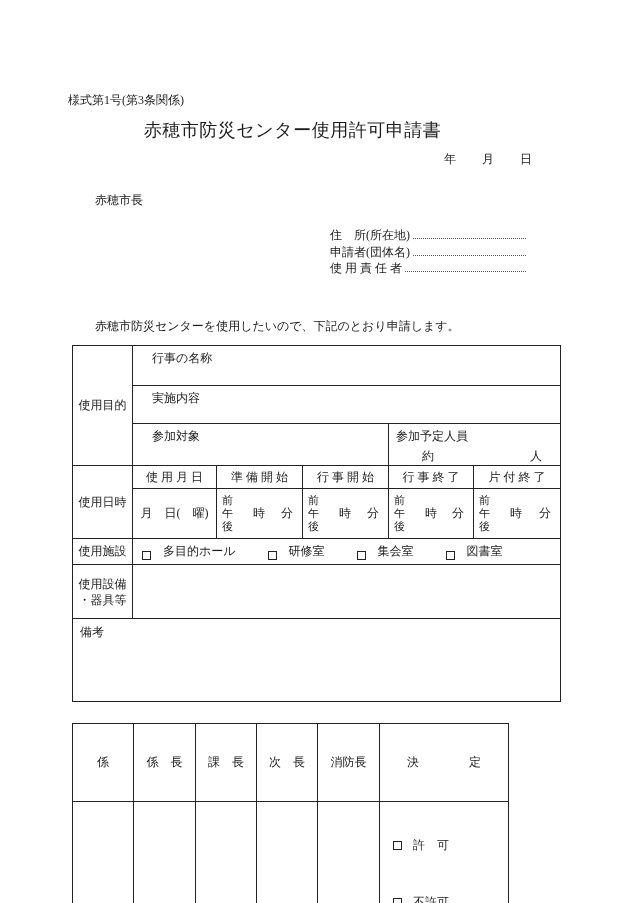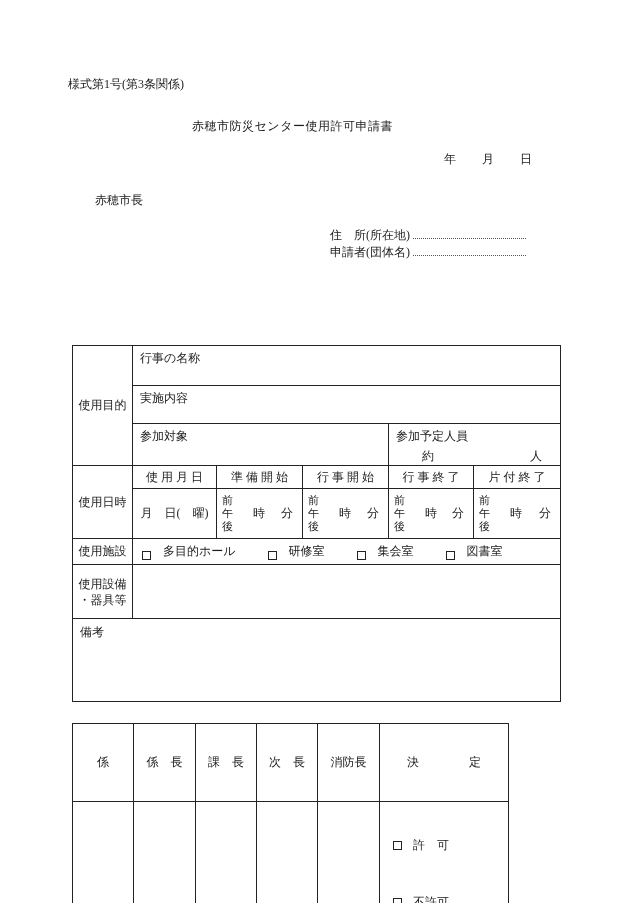--- a/index.html
+++ b/index.html
@@ -4,42 +4,42 @@
 <style>
   * { margin:0; padding:0; box-sizing:border-box; }
   html,body { background:#ffffff; }
   body {
     width:630px; height:903px;
     font-family:"Liberation Serif","DejaVu Serif",serif;
     color:#1c1c1c; font-size:12px;
   }
   .page { position:relative; width:630px; height:903px; background:#fff; overflow:hidden; }
 
-  .form-number { position:absolute; left:68px; top:76px; }
-  .doc-title  { position:absolute; left:0; top:118px; width:585px; text-align:center; font-size:12px; letter-spacing:0.5px; }
+  .form-number { position:absolute; left:68px; top:92px; }
+  .doc-title  { position:absolute; left:0; top:118px; width:585px; text-align:center; font-size:18px; letter-spacing:0.5px; }
   .date-line  { position:absolute; left:444px; top:151px; display:flex; }
   .date-line span { margin-right:26px; }
   .date-line span:last-child { margin-right:0; }
   .addressee  { position:absolute; left:95px; top:192px; }
 
   .applicant-block { position:absolute; left:330px; top:227px; width:196px; }
   .app-row { display:flex; align-items:flex-start; height:16.5px; }
   .app-row .lbl { white-space:pre; flex:0 0 auto; }
   .dotline { flex:1 1 auto; border-bottom:1px dotted #555; height:12px; margin-left:3px; }
   .dotline.with-parens { text-align:center; height:auto; line-height:13px; }
 
   .statement { position:absolute; left:95px; top:318px; }
 
   table { border-collapse:collapse; table-layout:fixed; }
   td, th { border:1px solid #222; font-weight:normal; overflow:hidden; }
 
   .main-table { position:absolute; left:72px; top:345px; width:488px; }
   .main-table td { padding:0; }
   .c-label { text-align:center; vertical-align:middle; }
-  .c-top   { vertical-align:top; text-align:left; padding:4px 7px !important; }
+  .c-top   { vertical-align:top; text-align:left; padding:4px 19px !important; }
   .c-hdr   { text-align:center; vertical-align:middle; white-space:pre; }
 
   .expected-cell { vertical-align:top; padding:4px 0 0 7px !important; }
   .approx-line { display:flex; justify-content:space-between; padding:3px 18px 0 26px; }
 
   .time-cell { vertical-align:middle; }
   .time-inner { display:flex; align-items:center; width:100%; }
   .ampm { padding-left:5px; font-size:11px; line-height:13px; text-align:center; flex:0 0 auto; }
   .hm { flex:1 1 auto; display:flex; justify-content:space-between; padding:0 9px 0 20px; }
 
@@ -82,22 +82,27 @@
 
   <div class="applicant-block">
     <div class="app-row">
       <span class="lbl">住　所(所在地)</span>
       <span class="dotline"></span>
     </div>
     <div class="app-row">
       <span class="lbl">申請者(団体名)</span>
       <span class="dotline"></span>
     </div>
+    <div class="app-row">
+      <span class="lbl">使 用 責 任 者</span>
+      <span class="dotline"></span>
+    </div>
   </div>
 
+  <div class="statement">赤穂市防災センターを使用したいので、下記のとおり申請します。</div>
 
   <table class="main-table">
     <colgroup>
       <col style="width:60px">
         <col style="width:84px">
         <col style="width:86px">
       <col style="width:86px">
         <col style="width:85px">
         <col style="width:87px">
     </colgroup>

